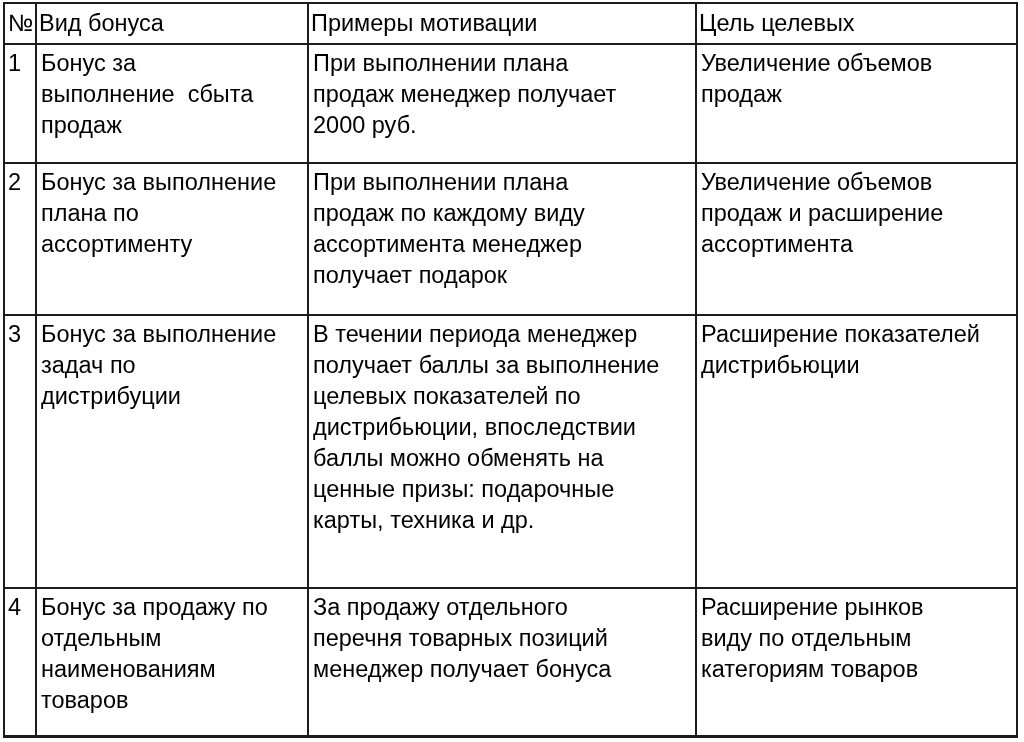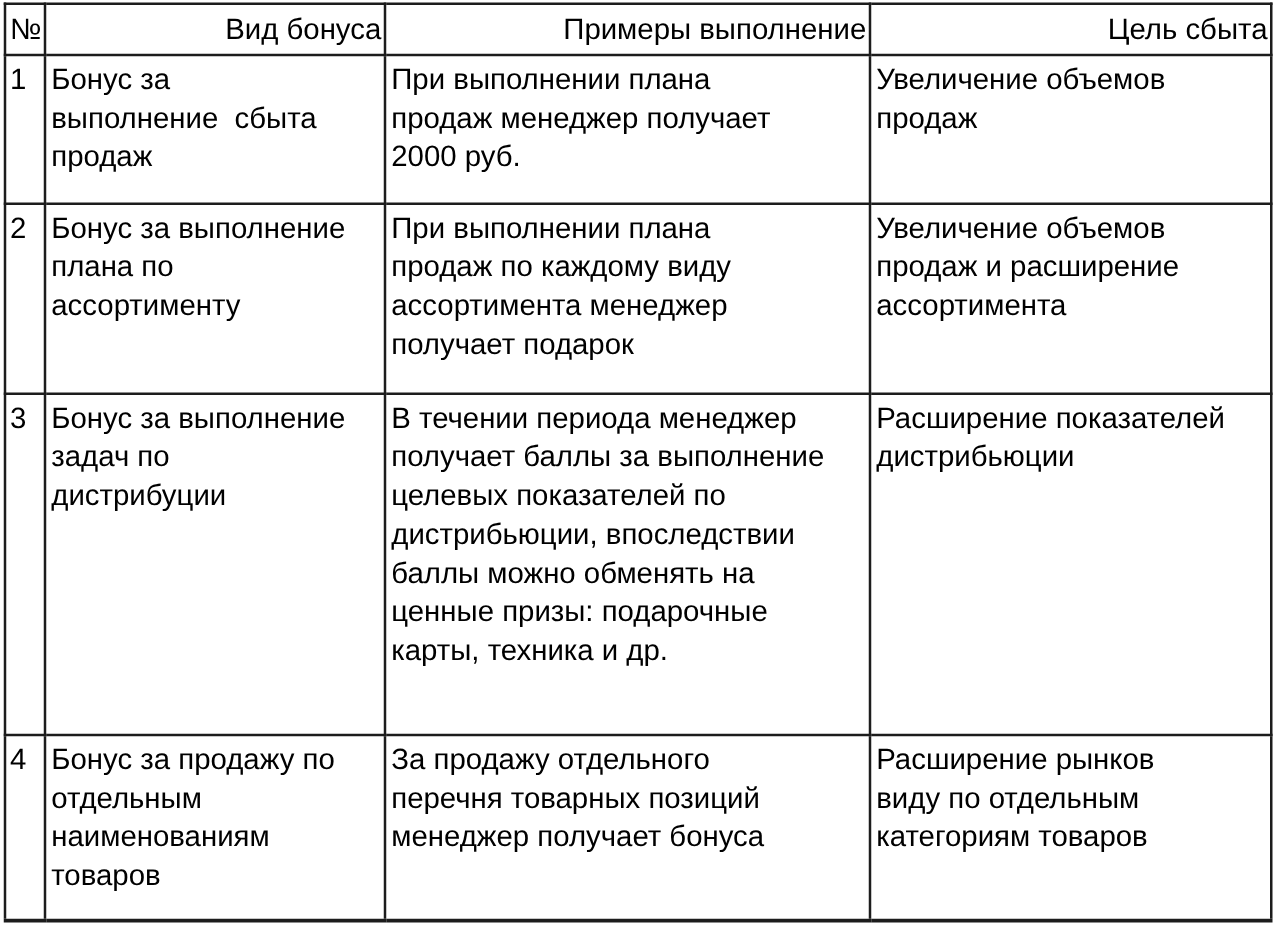--- a/index.html
+++ b/index.html
@@ -26,21 +26,21 @@
     vertical-align: top;
     padding: 3px 4px 2px 4px;
     white-space: pre-wrap;
     overflow: hidden;
   }
   .bonus-table tr.bottom-row td {
     border-bottom: 3px solid #1c1c1c;
   }
   .bonus-table th {
     font-weight: normal;
-    text-align: right;
+    text-align: left;
     vertical-align: middle;
     padding: 1px 2px;
   }
   .bonus-table th.col-num {
     text-align: left;
     padding-left: 3px;
   }
   td.cell-num {
     padding-left: 3px;
   }
@@ -56,22 +56,22 @@
   <colgroup>
     <col class="c-num">
     <col class="c-type">
     <col class="c-ex">
     <col class="c-goal">
   </colgroup>
   <thead>
     <tr style="height:41px;">
       <th class="col-num">№</th>
       <th>Вид бонуса</th>
-      <th>Примеры выполнение</th>
-      <th>Цель сбыта</th>
+      <th>Примеры мотивации</th>
+      <th>Цель целевых</th>
     </tr>
   </thead>
   <tbody>
     <tr style="height:119px;">
       <td class="cell-num">1</td>
       <td>Бонус за
 выполнение  сбыта
 продаж</td>
       <td>При выполнении плана
 продаж менеджер получает

